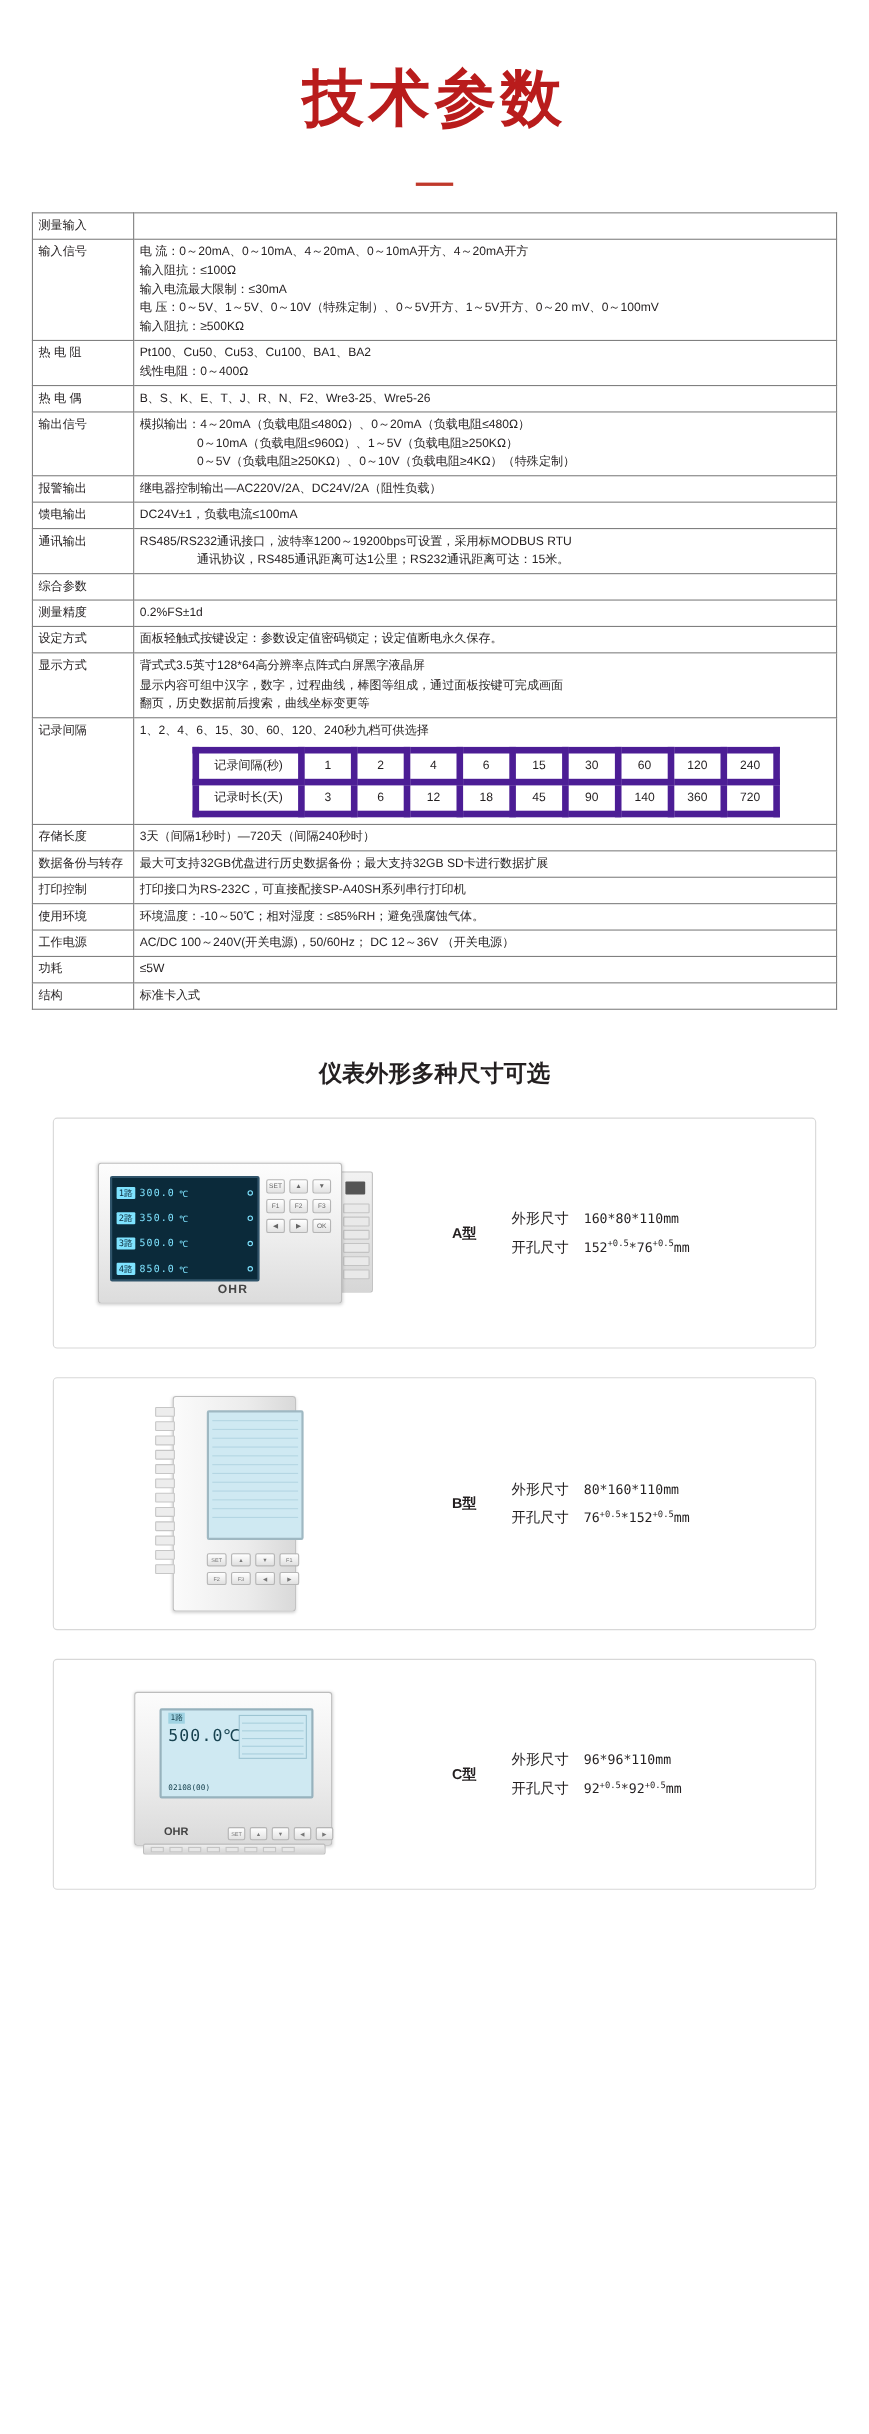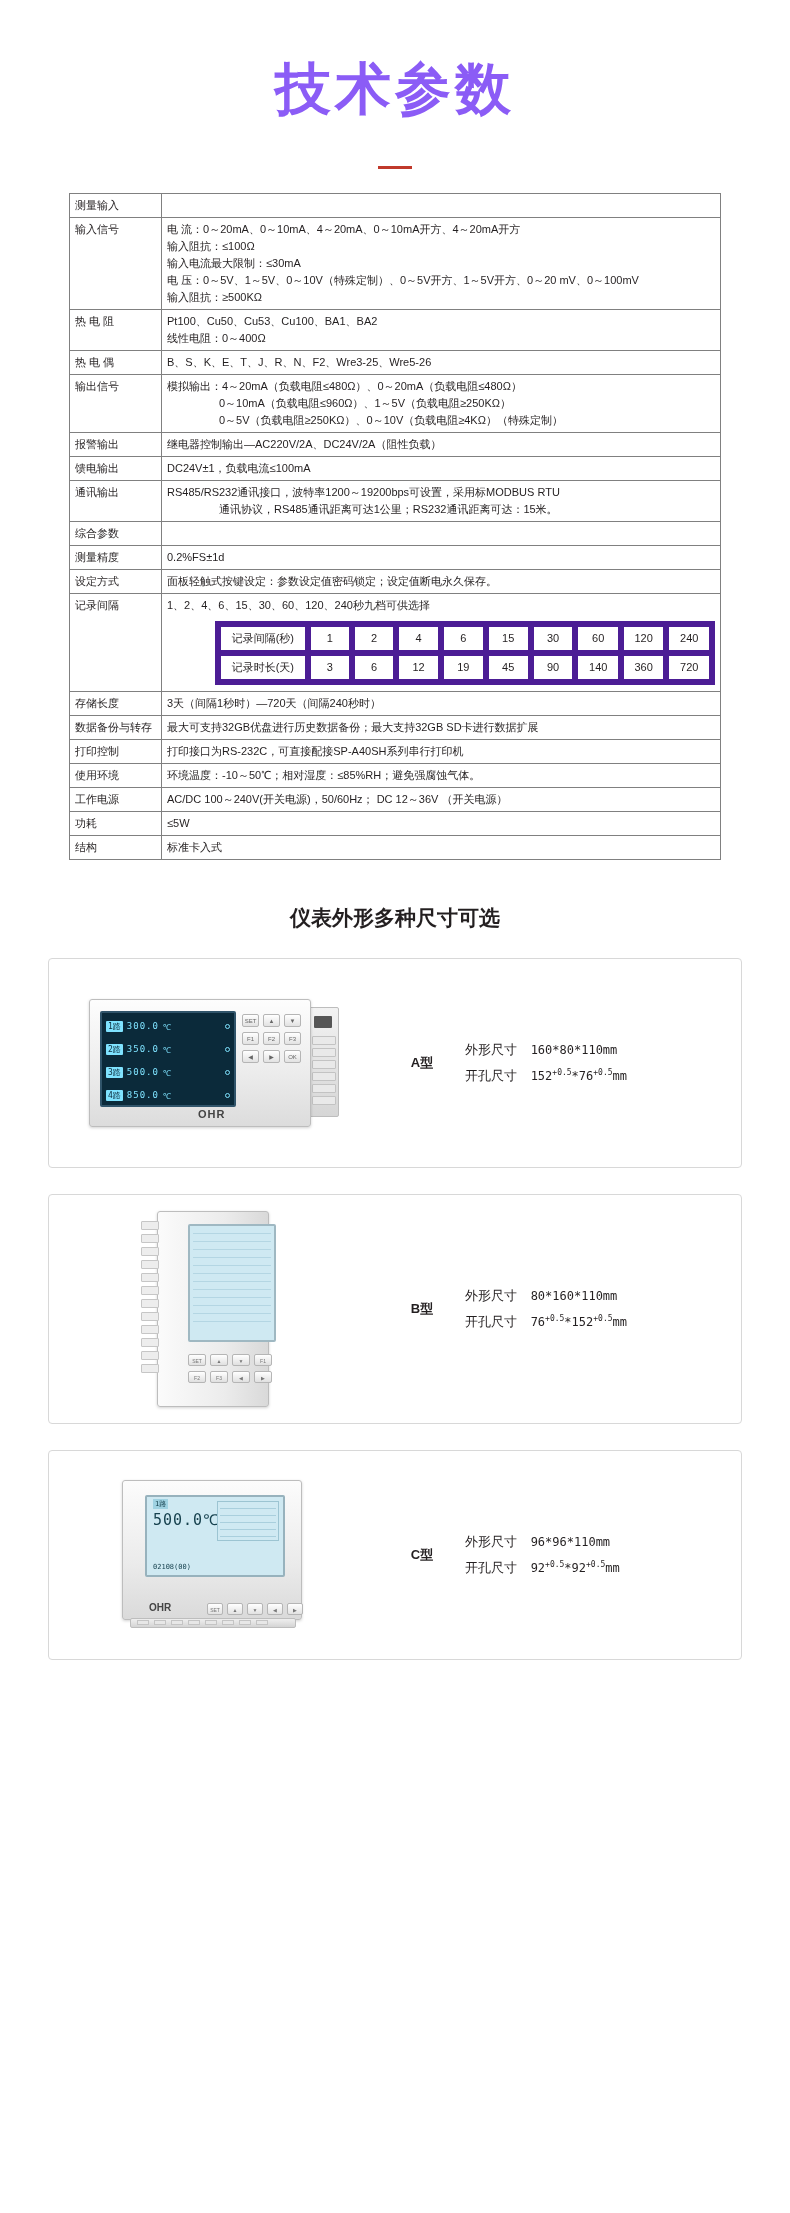--- a/index.html
+++ b/index.html
@@ -11,31 +11,31 @@
     color: #231f20;
   }
   .page { width: 790px; position: relative; padding: 0; }
 
   
   .title-wrap { text-align: center; padding-top: 58px; }
   .title {
     font-size: 56px;
     font-weight: bold;
     letter-spacing: 4px;
-    color: #8b5cf6;
+    color: #b91c1c;
     line-height: 1.1;
   }
   .title-rule {
     width: 34px; height: 3px; background: #c0392b;
     margin: 46px auto 0 auto;
   }
 
   
   .spec {
-    width: 652px;
+    width: 732px;
     margin: 24px auto 0 auto;
     border-collapse: collapse;
     font-size: 11px;
     line-height: 1.55;
   }
   .spec td {
     border: 1px solid #808080;
     padding: 3px 5px;
     vertical-align: top;
   }
@@ -300,20 +300,28 @@
       <tr>
         <td class="lab">测量精度</td>
         <td class="val">
           <span class="ln">0.2%FS±1d</span>
         </td>
       </tr>
       <tr>
         <td class="lab">设定方式</td>
         <td class="val">
           <span class="ln">面板轻触式按键设定：参数设定值密码锁定；设定值断电永久保存。</span>
+        </td>
+      </tr>
+      <tr>
+        <td class="lab">显示方式</td>
+        <td class="val">
+          <span class="ln">背式式3.5英寸128*64高分辨率点阵式白屏黑字液晶屏</span>
+          <span class="ln">显示内容可组中汉字，数字，过程曲线，棒图等组成，通过面板按键可完成画面</span>
+          <span class="ln">翻页，历史数据前后搜索，曲线坐标变更等</span>
         </td>
       </tr>
 
       <tr>
         <td class="lab">记录间隔</td>
         <td class="val">
           <span class="ln">1、2、4、6、15、30、60、120、240秒九档可供选择</span>
           <table class="rec-table">
             <tbody>
               <tr>
@@ -326,21 +334,21 @@
                 <td>30</td>
                 <td>60</td>
                 <td>120</td>
                 <td>240</td>
               </tr>
               <tr>
                 <td class="hd">记录时长(天)</td>
                 <td>3</td>
                 <td>6</td>
                 <td>12</td>
-                <td>19</td>
+                <td>18</td>
                 <td>45</td>
                 <td>90</td>
                 <td>140</td>
                 <td>360</td>
                 <td>720</td>
               </tr>
             </tbody>
           </table>
         </td>
       </tr>

